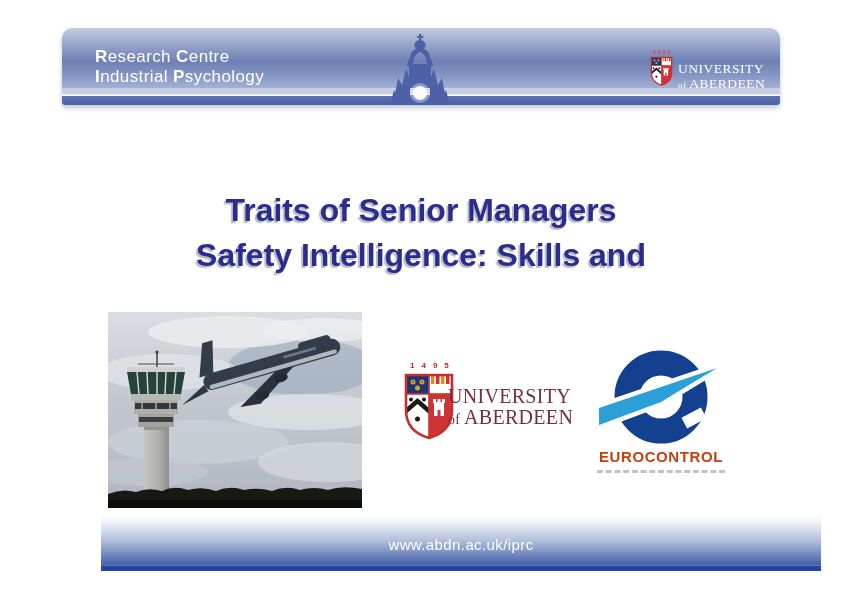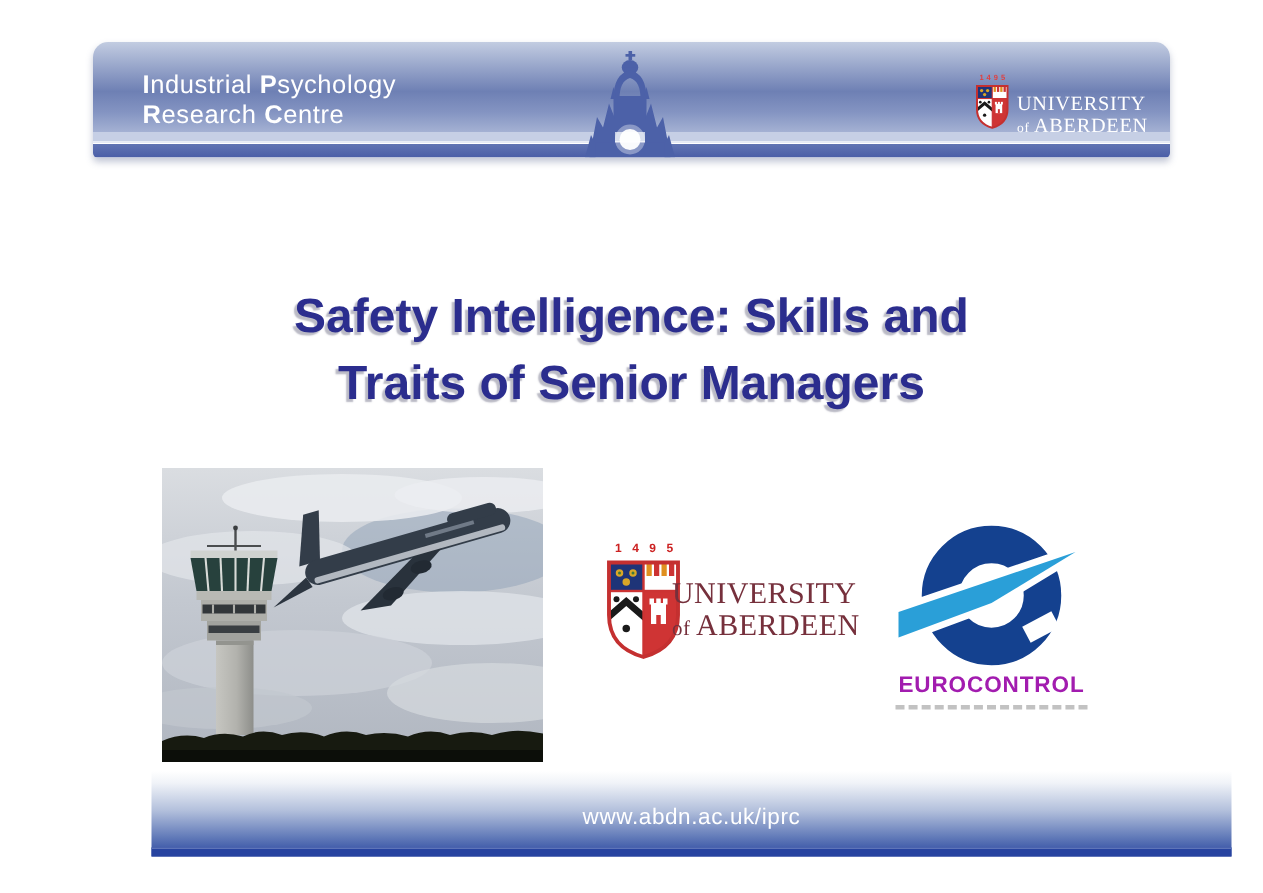--- a/index.html
+++ b/index.html
@@ -44,21 +44,21 @@
               color:#cc2222; }
   .uoa-crest { position:absolute; left:3px; top:12px; }
   .uoa-text { position:absolute; left:48px; top:26px; color:#76303c;
               font-family:"Liberation Serif", serif; font-size:20px; line-height:21px;
               white-space:nowrap; letter-spacing:0.3px; }
   .uoa-text .of { font-size:14px; }
 
   .euro-block { position:absolute; left:597px; top:342px; width:128px; }
   .euro-logo { position:absolute; left:0; top:0; }
   .euro-name { position:absolute; left:0; top:106px; width:128px; text-align:center;
-               color:#a21caf; font-weight:700; font-size:15px; letter-spacing:0.6px; }
+               color:#c2410c; font-weight:700; font-size:15px; letter-spacing:0.6px; }
   .euro-dash { position:absolute; left:0; top:128px; width:128px; height:0;
                border-top:3px dashed #c2c2c2; }
 
   
   .footer { position:absolute; left:60px; top:514px; width:720px; height:57px;
     background:linear-gradient(#ffffff 0%, #f0f3f8 14%, #b3c0dc 46%, #6079b8 78%, #3a55a6 94%, #3450a4 100%);margin-left:41px; }
   .footer-strip { position:absolute; left:0; bottom:0; width:100%; height:6px;
     background:#2743a0; border-top:1px solid #5e74b8; }
   .footer-url { position:absolute; left:0; top:22px; width:100%; text-align:center;
     color:#ffffff; font-size:15px; letter-spacing:0.4px; font-weight:400; }
@@ -67,22 +67,22 @@
 <body>
 
 <div>
 
   <div class="banner">
     <div class="banner-main"></div>
     <div class="banner-light"></div>
     <div class="banner-dark"></div>
 
     <div class="brand">
+      <div><b>R</b><span>esearch</span>&nbsp;<b>C</b><span>entre</span></div>
       <div><b>I</b><span>ndustrial</span>&nbsp;<b>P</b><span>sychology</span></div>
-      <div><b>R</b><span>esearch</span>&nbsp;<b>C</b><span>entre</span></div>
     </div>
 
     <svg class="crown-icon" width="60" height="71" viewBox="0 0 60 71">
       <g fill="#4c61a8">
         <rect x="29" y="0" width="2.4" height="6"></rect>
         <rect x="27" y="2" width="6.5" height="1.8"></rect>
         <ellipse cx="30" cy="11" rx="5.5" ry="5"></ellipse>
         <rect x="26.5" y="11" width="7" height="5"></rect>
         <path d="M19,32 Q19,15 30,13 Q41,15 41,32 L37,32 Q37,20 30,18 Q23,20 23,32 Z"></path>
         <polygon points="17,32 19,24 21,32"></polygon>
@@ -133,22 +133,22 @@
         <path d="M3,3 H49 V38 C49,54 40,62 26,66 C12,62 3,54 3,38 Z" fill="none" stroke="#c43030" stroke-width="3"></path>
       </svg>
       <div class="hdr-uoa-text">
         <div>UNIVERSITY</div>
         <div><span class="of">of </span><span>ABERDEEN</span></div>
       </div>
     </div>
   </div>
 
   <div class="title">
+    <div>Traits of Senior Managers</div>
     <div>Safety Intelligence: Skills and</div>
-    <div>Traits of Senior Managers</div>
   </div>
 
   <svg class="photo" width="254" height="196" viewBox="0 0 254 196">
     <defs>
       <linearGradient id="sky" x1="0" y1="0" x2="0" y2="1">
         <stop offset="0" stop-color="#dadde1"></stop>
         <stop offset="0.45" stop-color="#c3c8d0"></stop>
         <stop offset="1" stop-color="#b0b6c0"></stop>
       </linearGradient>
       <linearGradient id="shaft" x1="0" y1="0" x2="1" y2="0">

